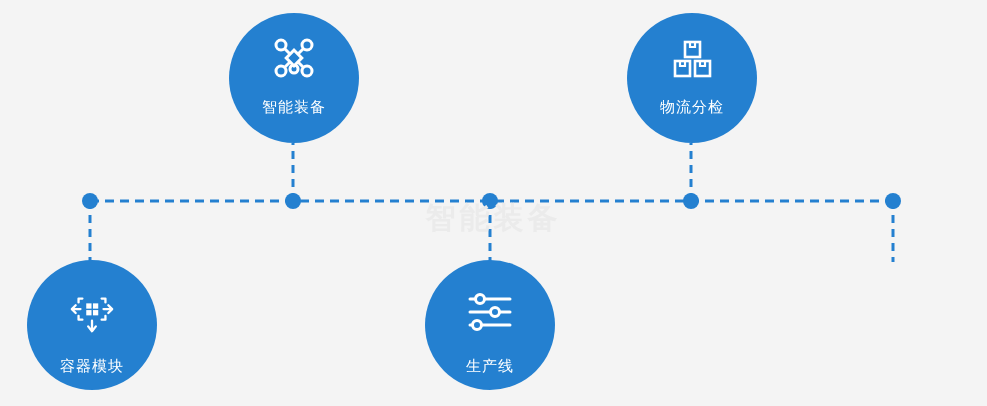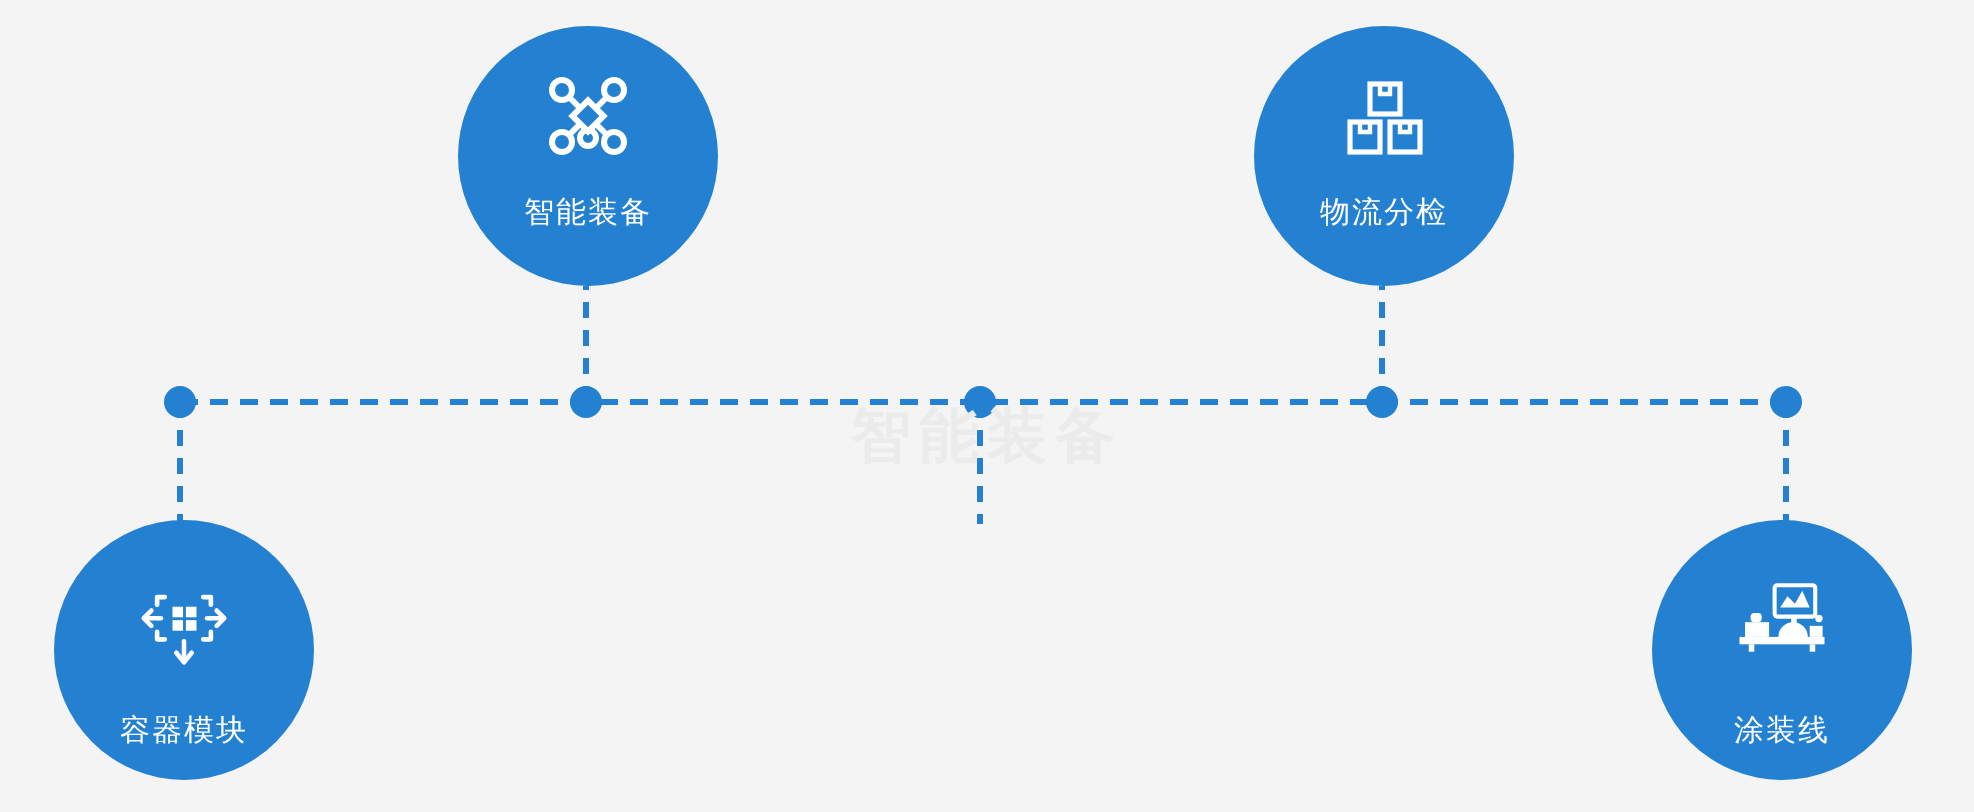--- a/index.html
+++ b/index.html
@@ -172,39 +172,32 @@
           <rect x="19" y="16" width="5.5" height="5.5"></rect>
           <rect x="26" y="16" width="5.5" height="5.5"></rect>
           <rect x="19" y="23" width="5.5" height="5.5"></rect>
           <rect x="26" y="23" width="5.5" height="5.5"></rect>
         </g>
       </svg>
     </div>
     <div class="node-label">容器模块</div>
   </div>
 
-
-  <div class="node bottom" style="left:826px; top:260px;">
-    <div class="icon-wrap">
-      <svg width="52" height="46" viewBox="0 0 52 46" xmlns="http://www.w3.org/2000/svg">
-
-        <rect x="22" y="2" width="22" height="17" rx="1.5" fill="none" stroke="#ffffff" stroke-width="2.2"></rect>
-        <path d="M25 14 l4 -6 l4 4 l4 -7 l4 9 z" fill="#ffffff"></path>
-        <rect x="31" y="19" width="3" height="4" fill="#ffffff"></rect>
-
-        <rect x="3" y="30" width="46" height="4" fill="#ffffff"></rect>
-
-        <rect x="6" y="22" width="13" height="8" fill="#ffffff"></rect>
-        <rect x="9" y="17" width="6" height="5" rx="2" fill="#ffffff"></rect>
-
-        <path d="M24 30 a8 8 0 0 1 16 0 z" fill="#ffffff"></path>
-
-        <rect x="41" y="24" width="7" height="6" fill="#ffffff"></rect>
-        <circle cx="46" cy="20" r="2" fill="#ffffff"></circle>
-
-        <rect x="8" y="34" width="3" height="4" fill="#ffffff"></rect>
-        <rect x="41" y="34" width="3" height="4" fill="#ffffff"></rect>
-      </svg>
-    </div>
-    <div class="node-label">涂装线</div>
-  </div>
+  <div class="node bottom" style="left:425px; top:260px;">
+    <div class="icon-wrap">
+      <svg width="48" height="44" viewBox="0 0 48 44" xmlns="http://www.w3.org/2000/svg">
+        <g stroke="#ffffff" stroke-width="3" stroke-linecap="round">
+          <line x1="4" y1="9" x2="44" y2="9"></line>
+          <line x1="4" y1="22" x2="44" y2="22"></line>
+          <line x1="4" y1="35" x2="44" y2="35"></line>
+        </g>
+        <g fill="#2480d0" stroke="#ffffff" stroke-width="3">
+          <circle cx="14" cy="9" r="4.5"></circle>
+          <circle cx="29" cy="22" r="4.5"></circle>
+          <circle cx="11" cy="35" r="4.5"></circle>
+        </g>
+      </svg>
+    </div>
+    <div class="node-label">生产线</div>
+  </div>
+
 
 </div>
 
 </body></html>

